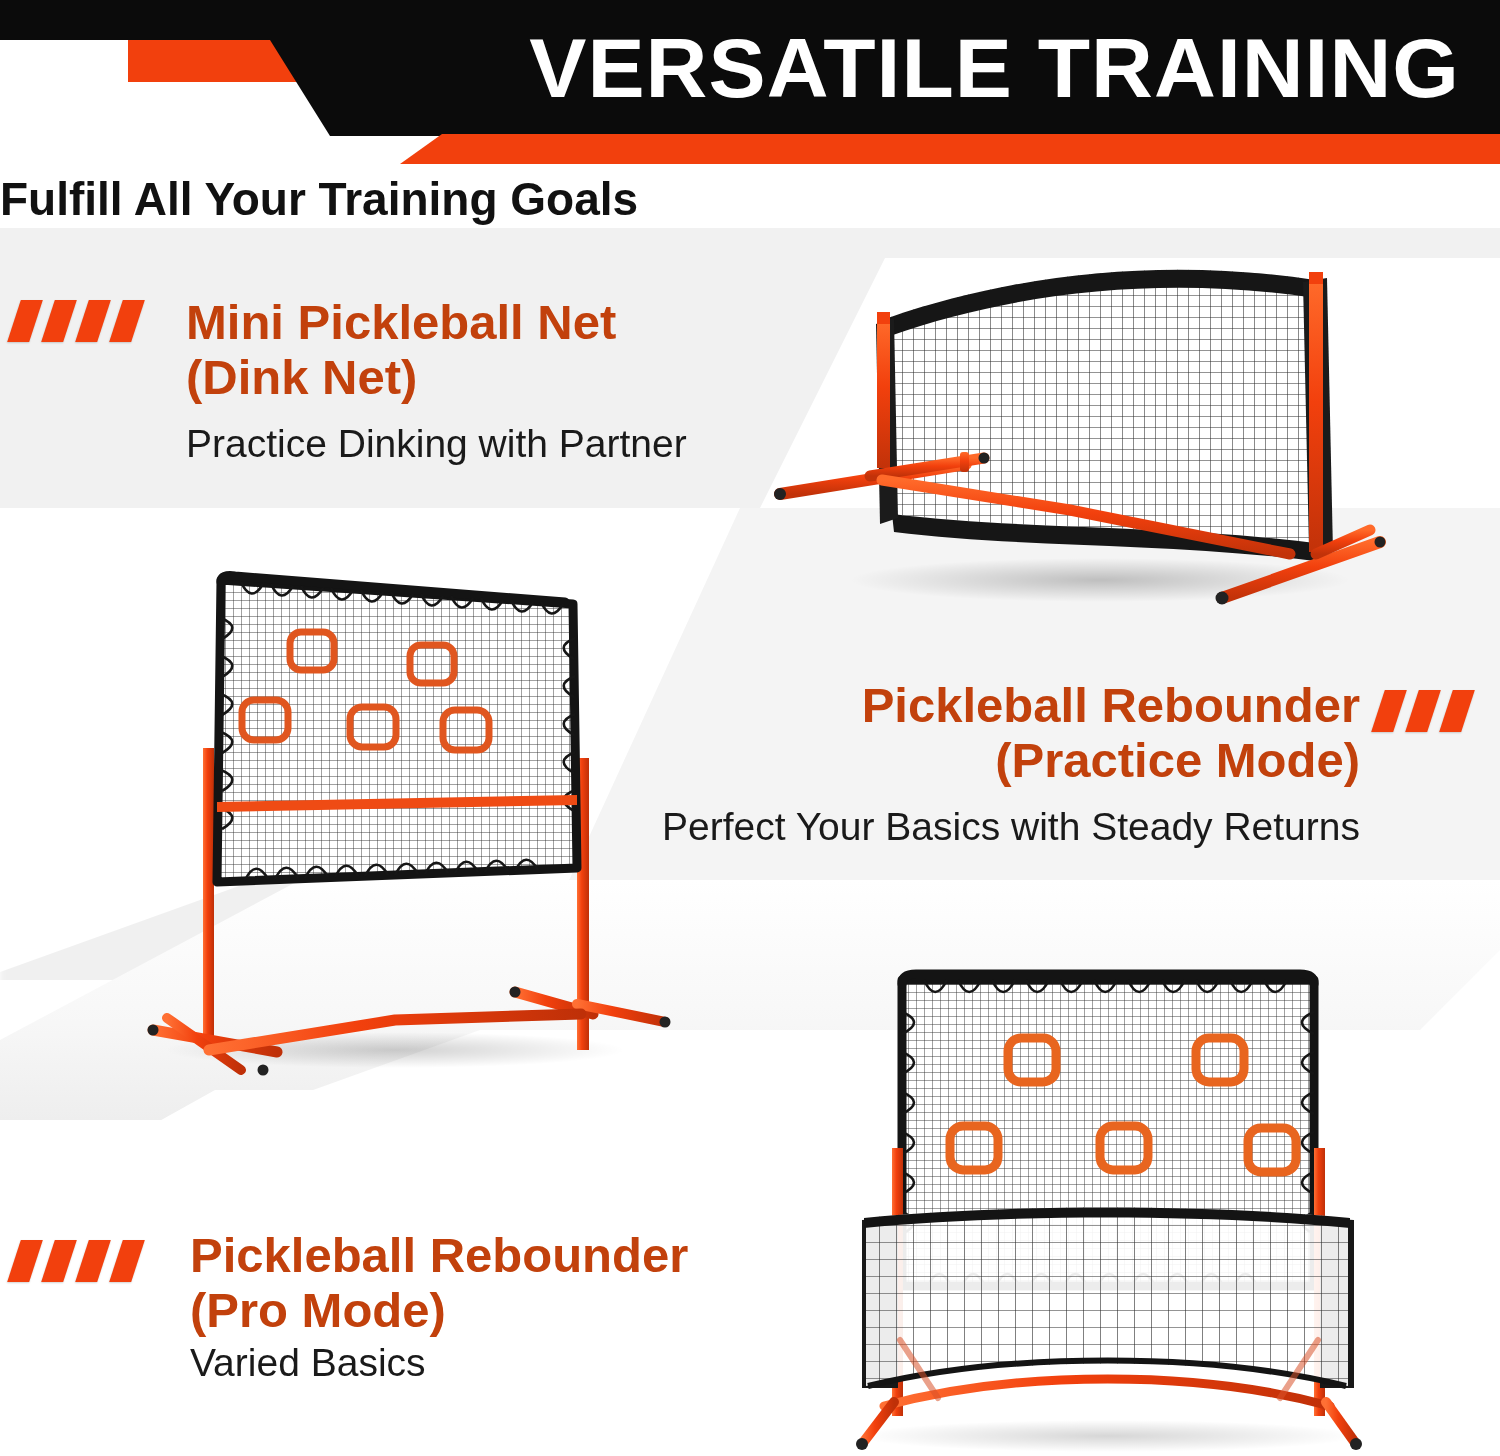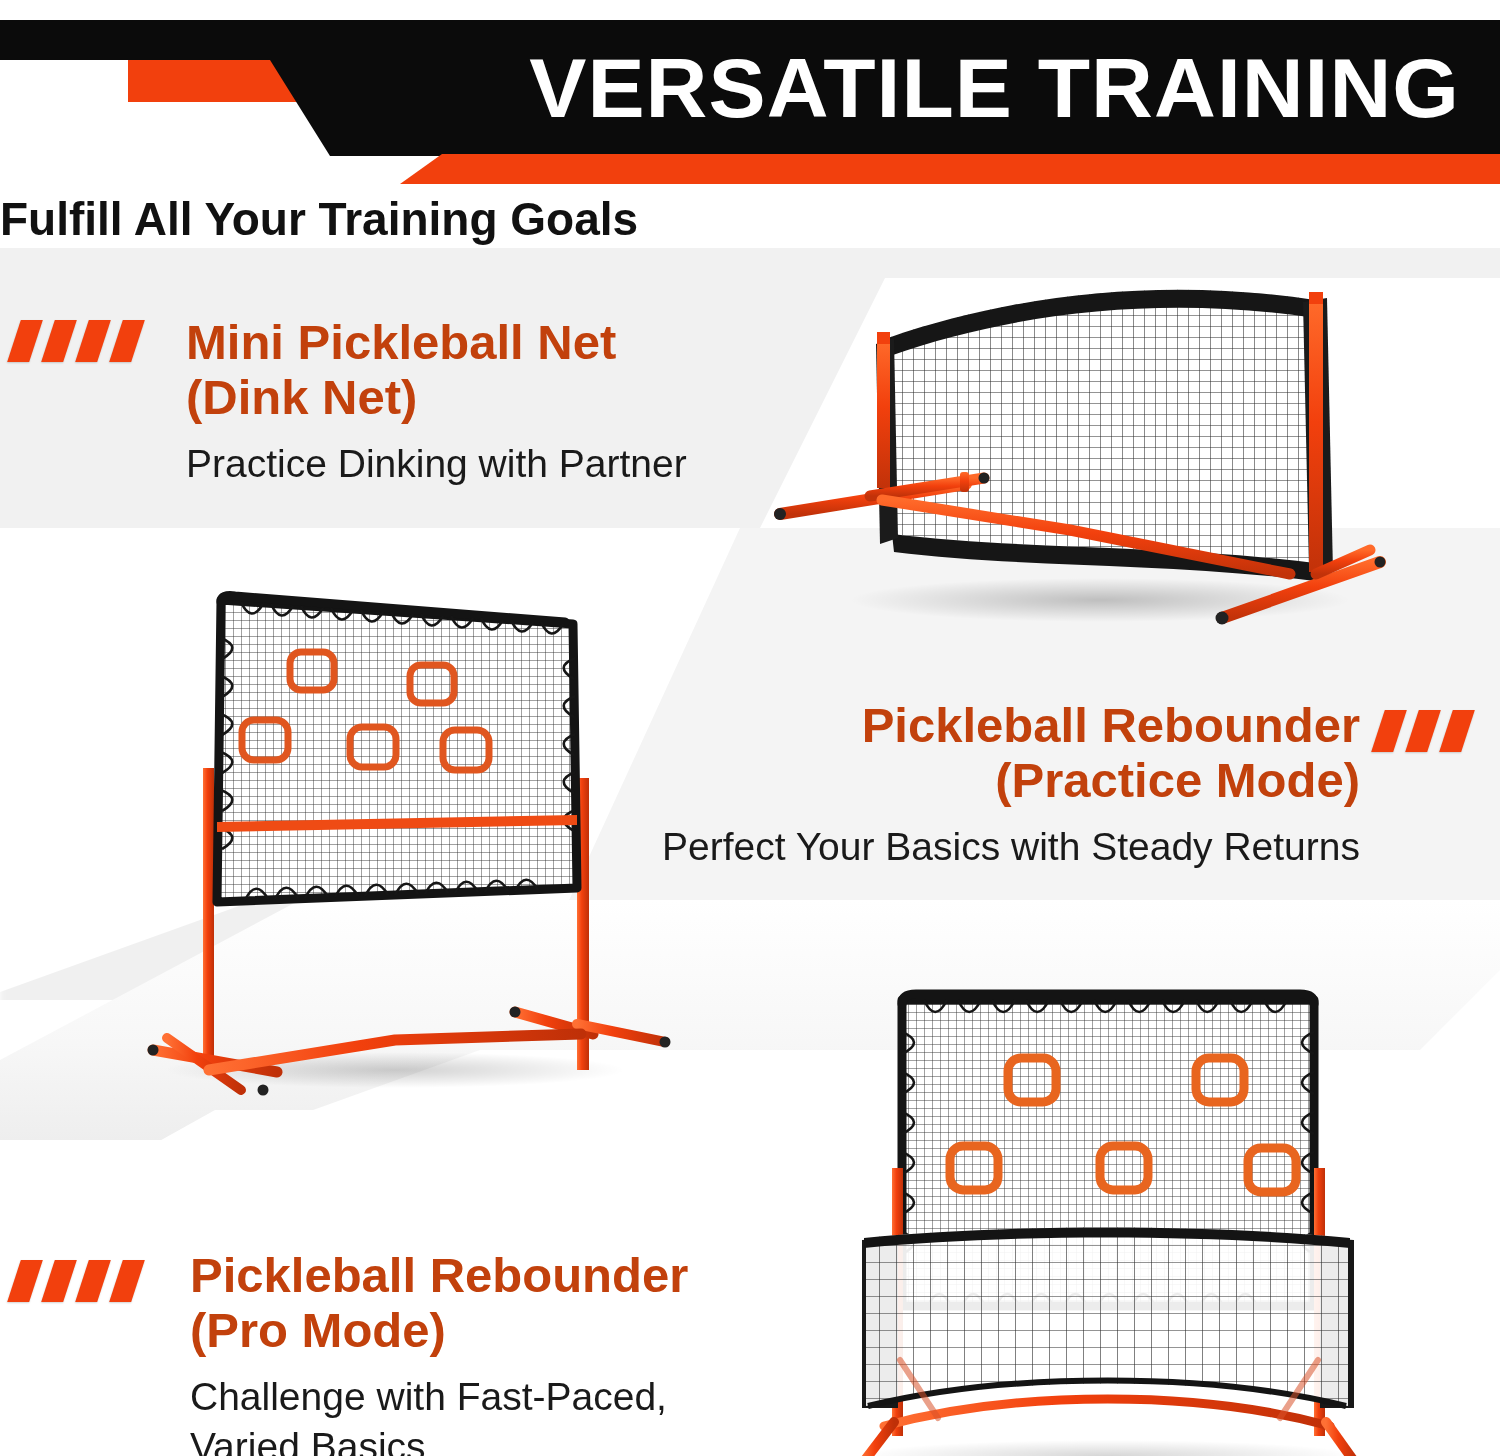--- a/index.html
+++ b/index.html
@@ -3,21 +3,21 @@
 <meta charset="utf-8">
 <style>
   * { margin:0; padding:0; box-sizing:border-box; }
   html,body { background:#ffffff; }
   body {
     width:1500px; height:1456px;
     font-family:"Liberation Sans", sans-serif;
     position:relative; overflow:hidden;
     -webkit-font-smoothing:antialiased;
   }
-  #stage { position:absolute; inset:0; width:1500px; height:1392px;margin-top:20px; }
+  #stage { position:absolute; inset:0; width:1500px; height:1392px; }
 
   
   .panel { position:absolute; }
   .panel-a {            
     left:0; top:228px; width:900px; height:280px;
     background:#f1f1f1;
     clip-path: polygon(0 0, 900px 0, 760px 100%, 0 100%);
   }
   .panel-grey-right {   
     left:0; top:228px; width:1500px; height:30px;
@@ -142,21 +142,20 @@
 
   <div class="stripes" style="left:14px; top:1240px;">
     <i></i>
     <i></i>
     <i></i>
     <i></i>
   </div>
   <div class="tb" style="left:190px; top:1228px;">
     <div class="t1">Pickleball Rebounder</div>
     <div class="t2">(Pro Mode)</div>
-    <div class="sub">Challenge with Fast-Paced,</div>
     <div class="sub" style="margin-top:0;">Varied Basics</div>
   </div>
 
   <div class="prod" style="left:770px; top:262px;">
     <svg width="620" height="360" viewBox="0 0 620 360">
       <defs>
         <pattern id="mesh1" width="11" height="11" patternUnits="userSpaceOnUse">
           <path d="M11 0 L0 0 0 11" fill="none" stroke="#2a2a2a" stroke-width="1.1"></path>
         </pattern>
         <clipPath id="netclip1">

